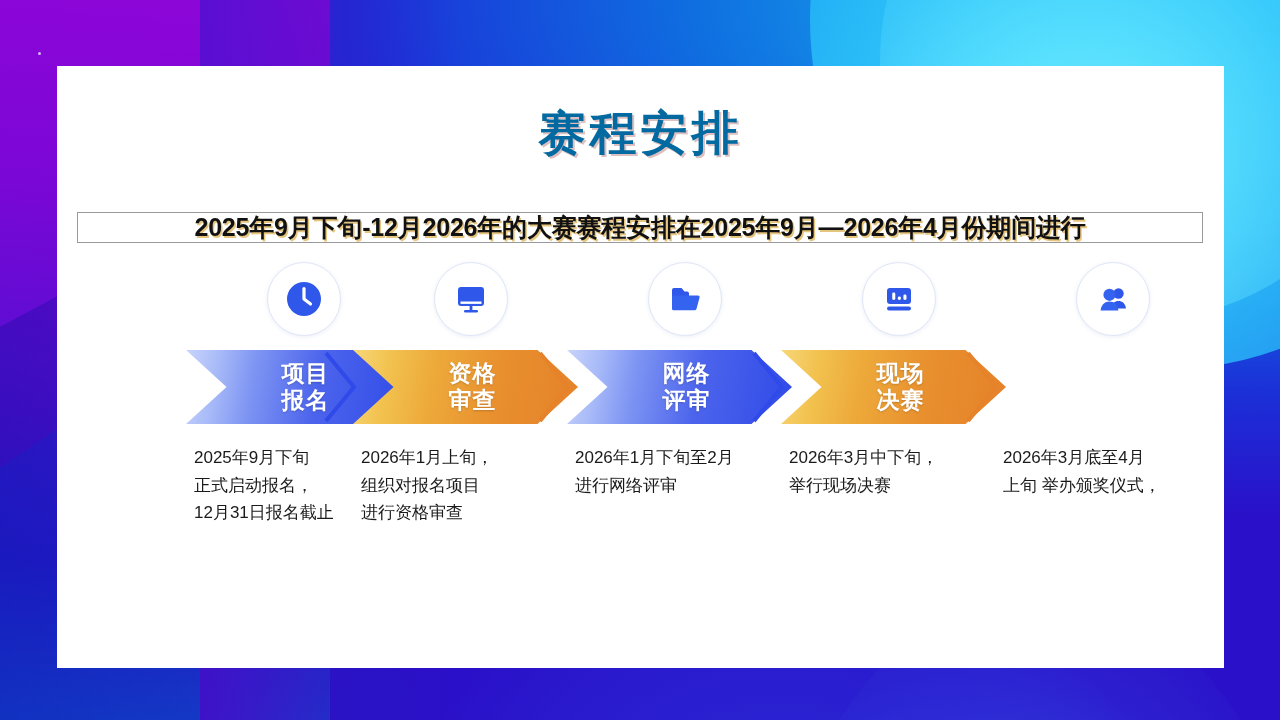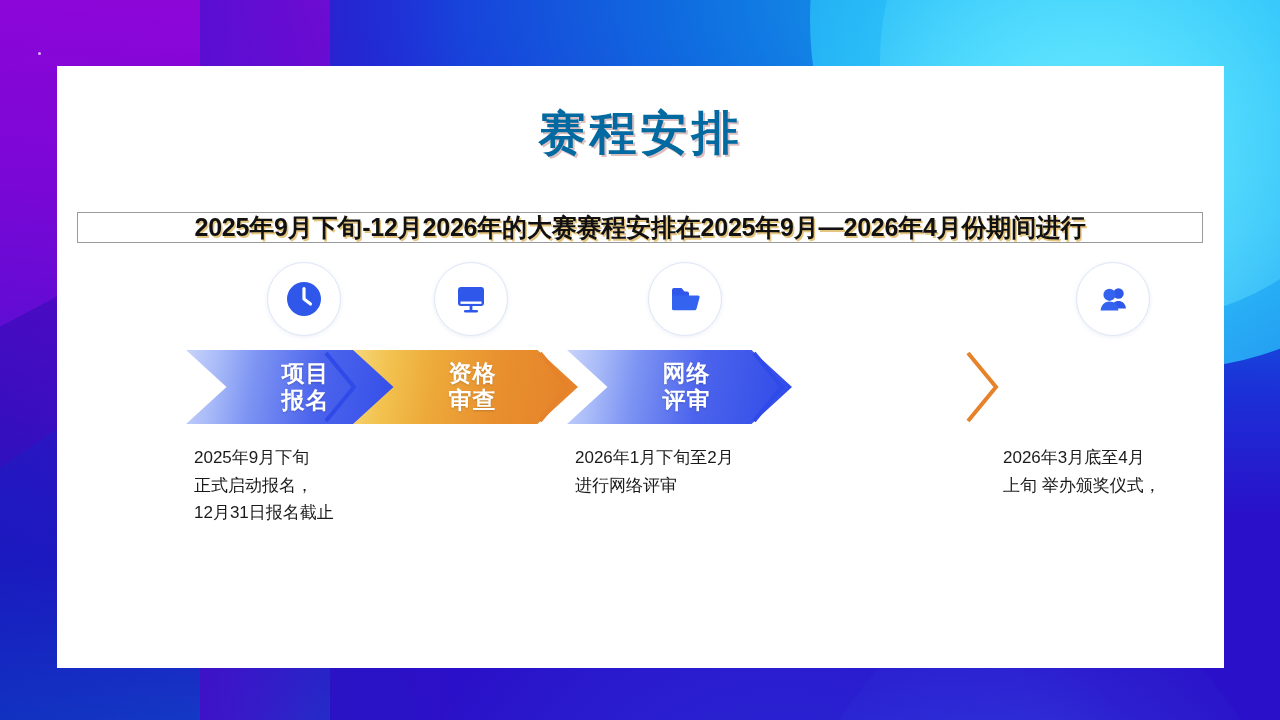--- a/index.html
+++ b/index.html
@@ -219,20 +219,25 @@
           <rect x="19.6" y="28" width="2.8" height="5" fill="#2f58ea"></rect>
           <rect x="14" y="32" width="14" height="2.6" rx="1.3" fill="#2f58ea"></rect>
         </svg>
       </div>
       <div class="chev orange">
         <div class="chev-label">
           <span>资格</span>
           <span>审查</span>
         </div>
       </div>
+      <div class="desc">
+        <span>2026年1月上旬，</span>
+        <span>组织对报名项目</span>
+        <span>进行资格审查</span>
+      </div>
     </div>
 
     <div class="arrow-outline" style="left:477px;">
       <svg width="40" height="74" viewBox="0 0 40 74">
         <path d="M6 3 L34 37 L6 71" stroke="#e5822a" stroke-width="4" fill="none" stroke-linecap="butt" stroke-linejoin="miter"></path>
       </svg>
     </div>
 
     <div class="step" style="left:510px;">
       <div class="icon-badge">
@@ -252,20 +257,41 @@
         <span>进行网络评审</span>
       </div>
     </div>
 
     <div class="arrow-outline" style="left:691px;">
       <svg width="40" height="74" viewBox="0 0 40 74">
         <path d="M6 3 L34 37 L6 71" stroke="#2f4ae8" stroke-width="4" fill="none" stroke-linecap="butt" stroke-linejoin="miter"></path>
       </svg>
     </div>
 
+    <div class="step" style="left:724px;">
+      <div class="icon-badge">
+        <svg width="42" height="42" viewBox="0 0 42 42">
+          <rect x="9" y="10" width="24" height="16" rx="3" fill="#2f58ea"></rect>
+          <rect x="14.2" y="14.5" width="3.1" height="7.5" rx="1.4" fill="#ffffff"></rect>
+          <rect x="19.8" y="18.5" width="3.1" height="3.5" rx="1.4" fill="#ffffff"></rect>
+          <rect x="25.4" y="16.5" width="3.1" height="5.5" rx="1.4" fill="#ffffff"></rect>
+          <rect x="9" y="28.5" width="24" height="4" rx="2" fill="#2f58ea"></rect>
+        </svg>
+      </div>
+      <div class="chev orange">
+        <div class="chev-label">
+          <span>现场</span>
+          <span>决赛</span>
+        </div>
+      </div>
+      <div class="desc">
+        <span>2026年3月中下旬，</span>
+        <span>举行现场决赛</span>
+      </div>
+    </div>
 
     <div class="arrow-outline" style="left:905px;">
       <svg width="40" height="74" viewBox="0 0 40 74">
         <path d="M6 3 L34 37 L6 71" stroke="#e5822a" stroke-width="4" fill="none" stroke-linecap="butt" stroke-linejoin="miter"></path>
       </svg>
     </div>
 
     <div class="step" style="left:938px;">
       <div class="icon-badge">
         <svg width="42" height="42" viewBox="0 0 42 42">

